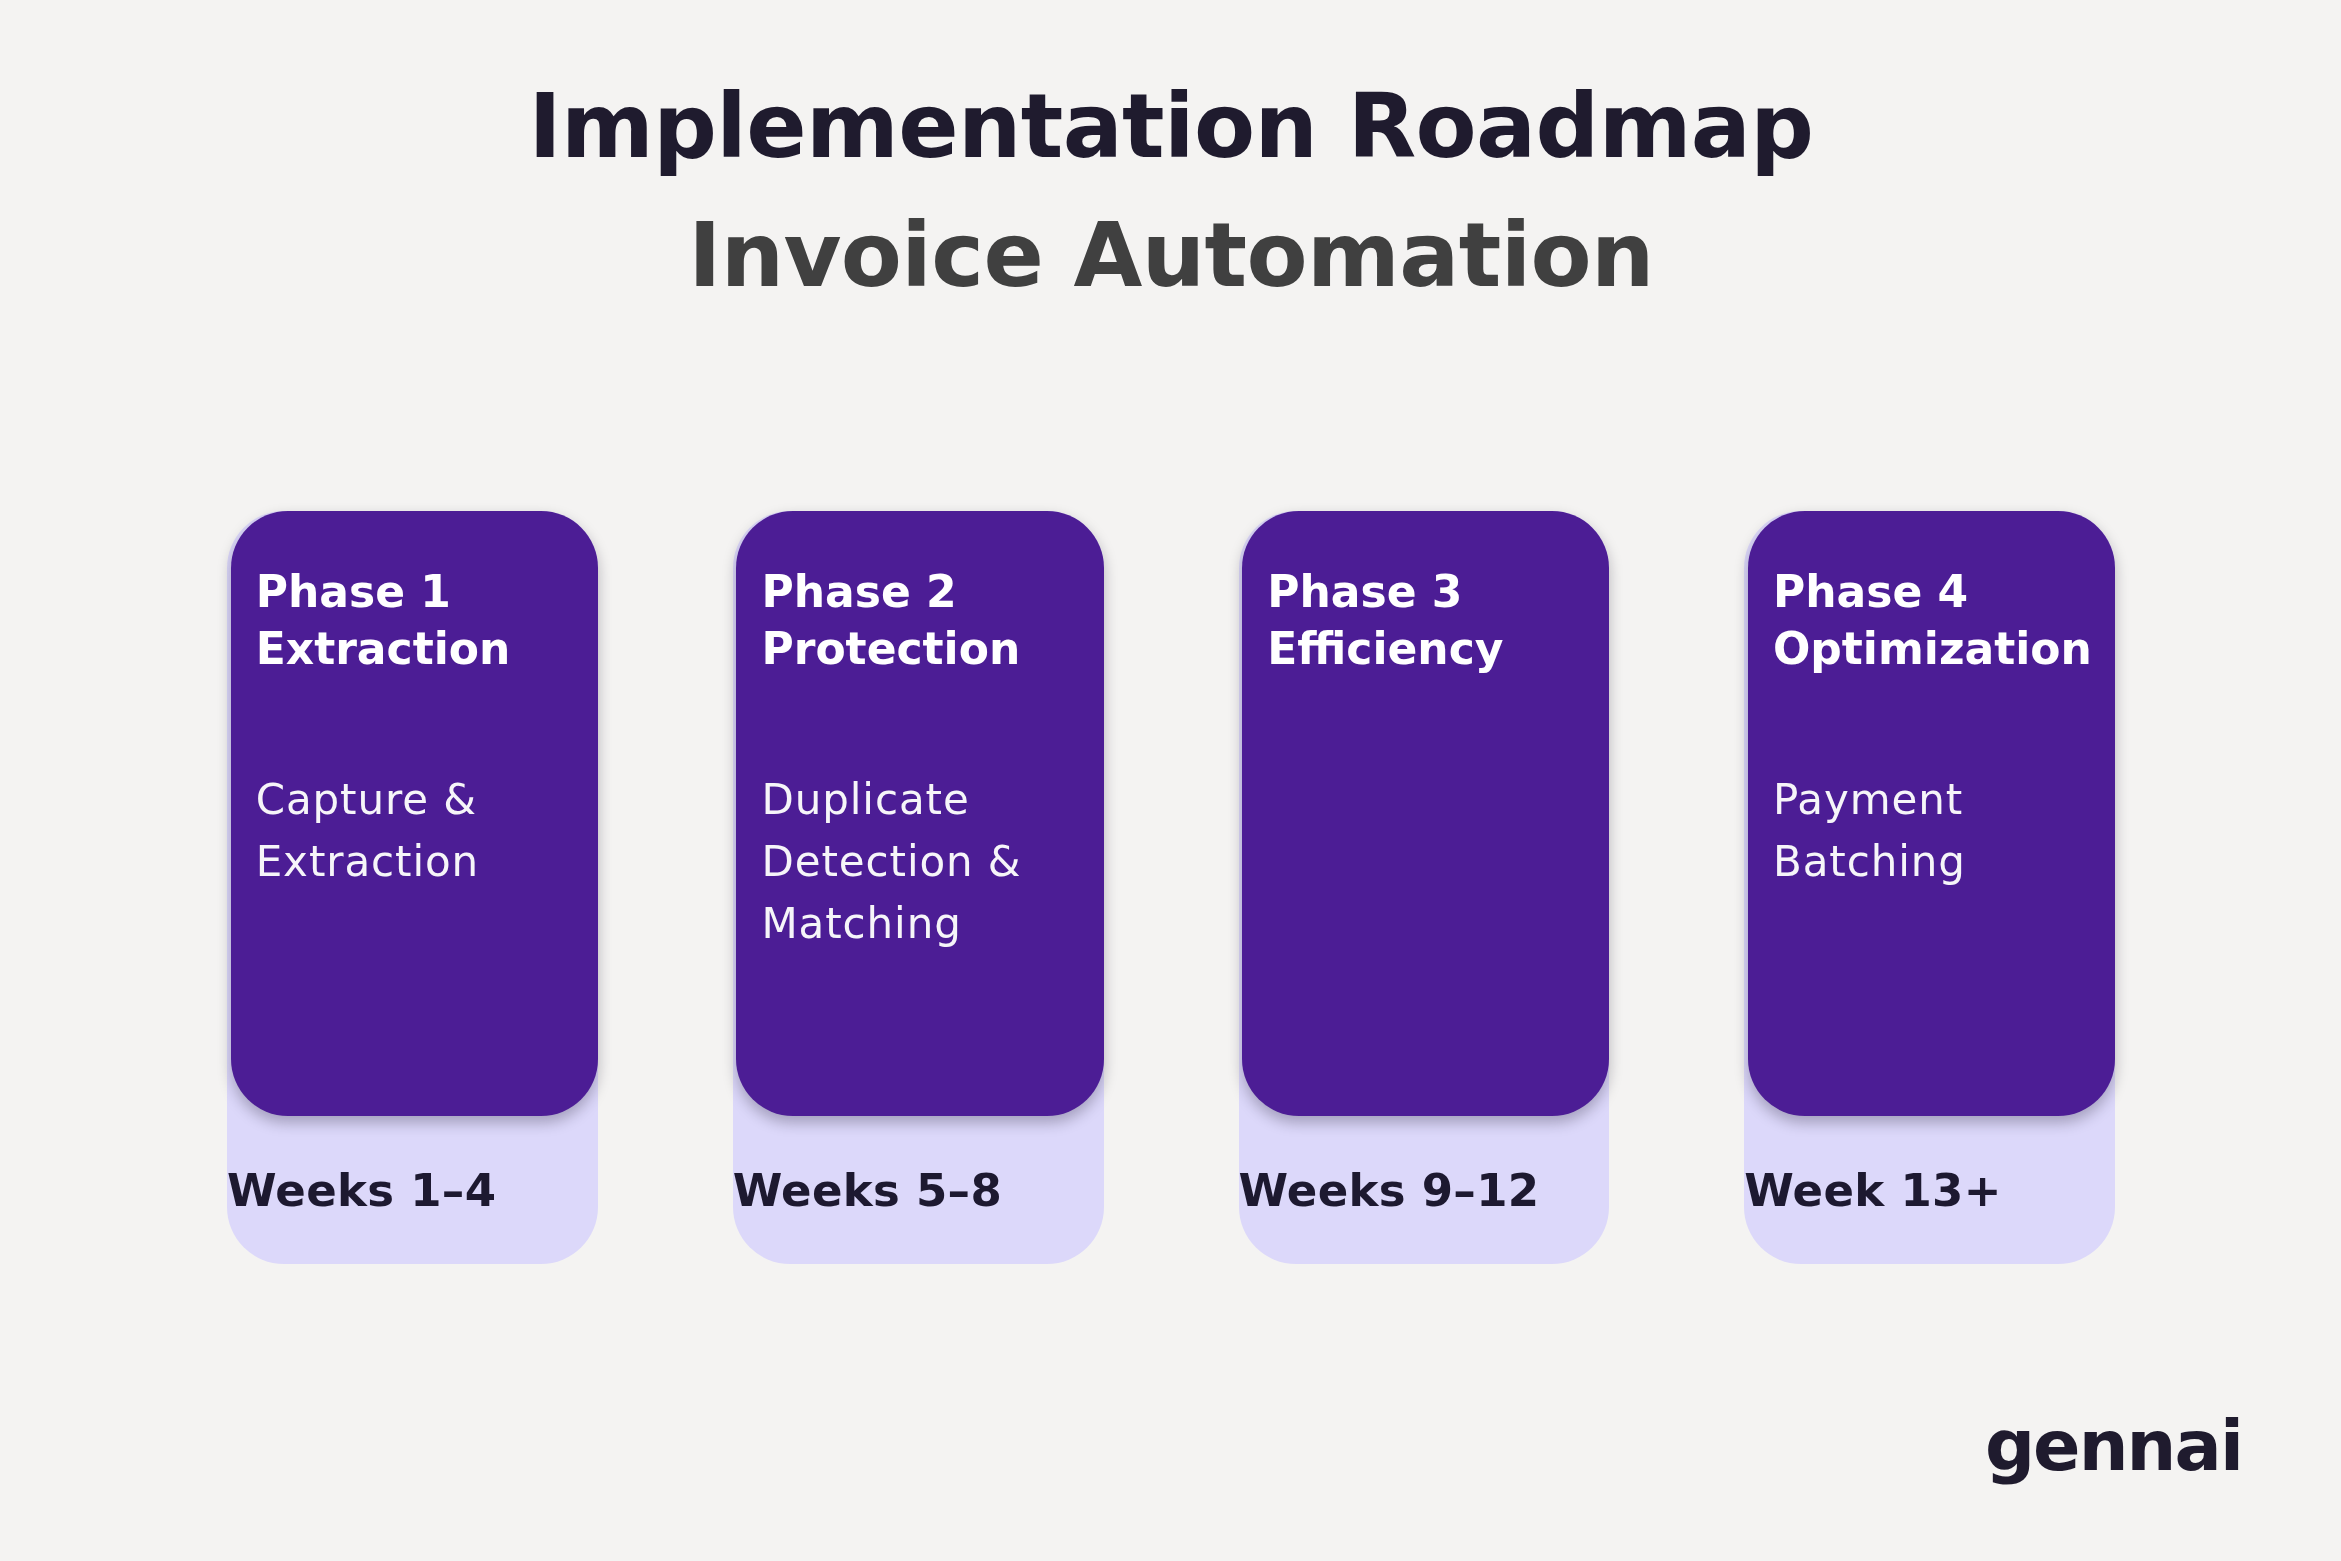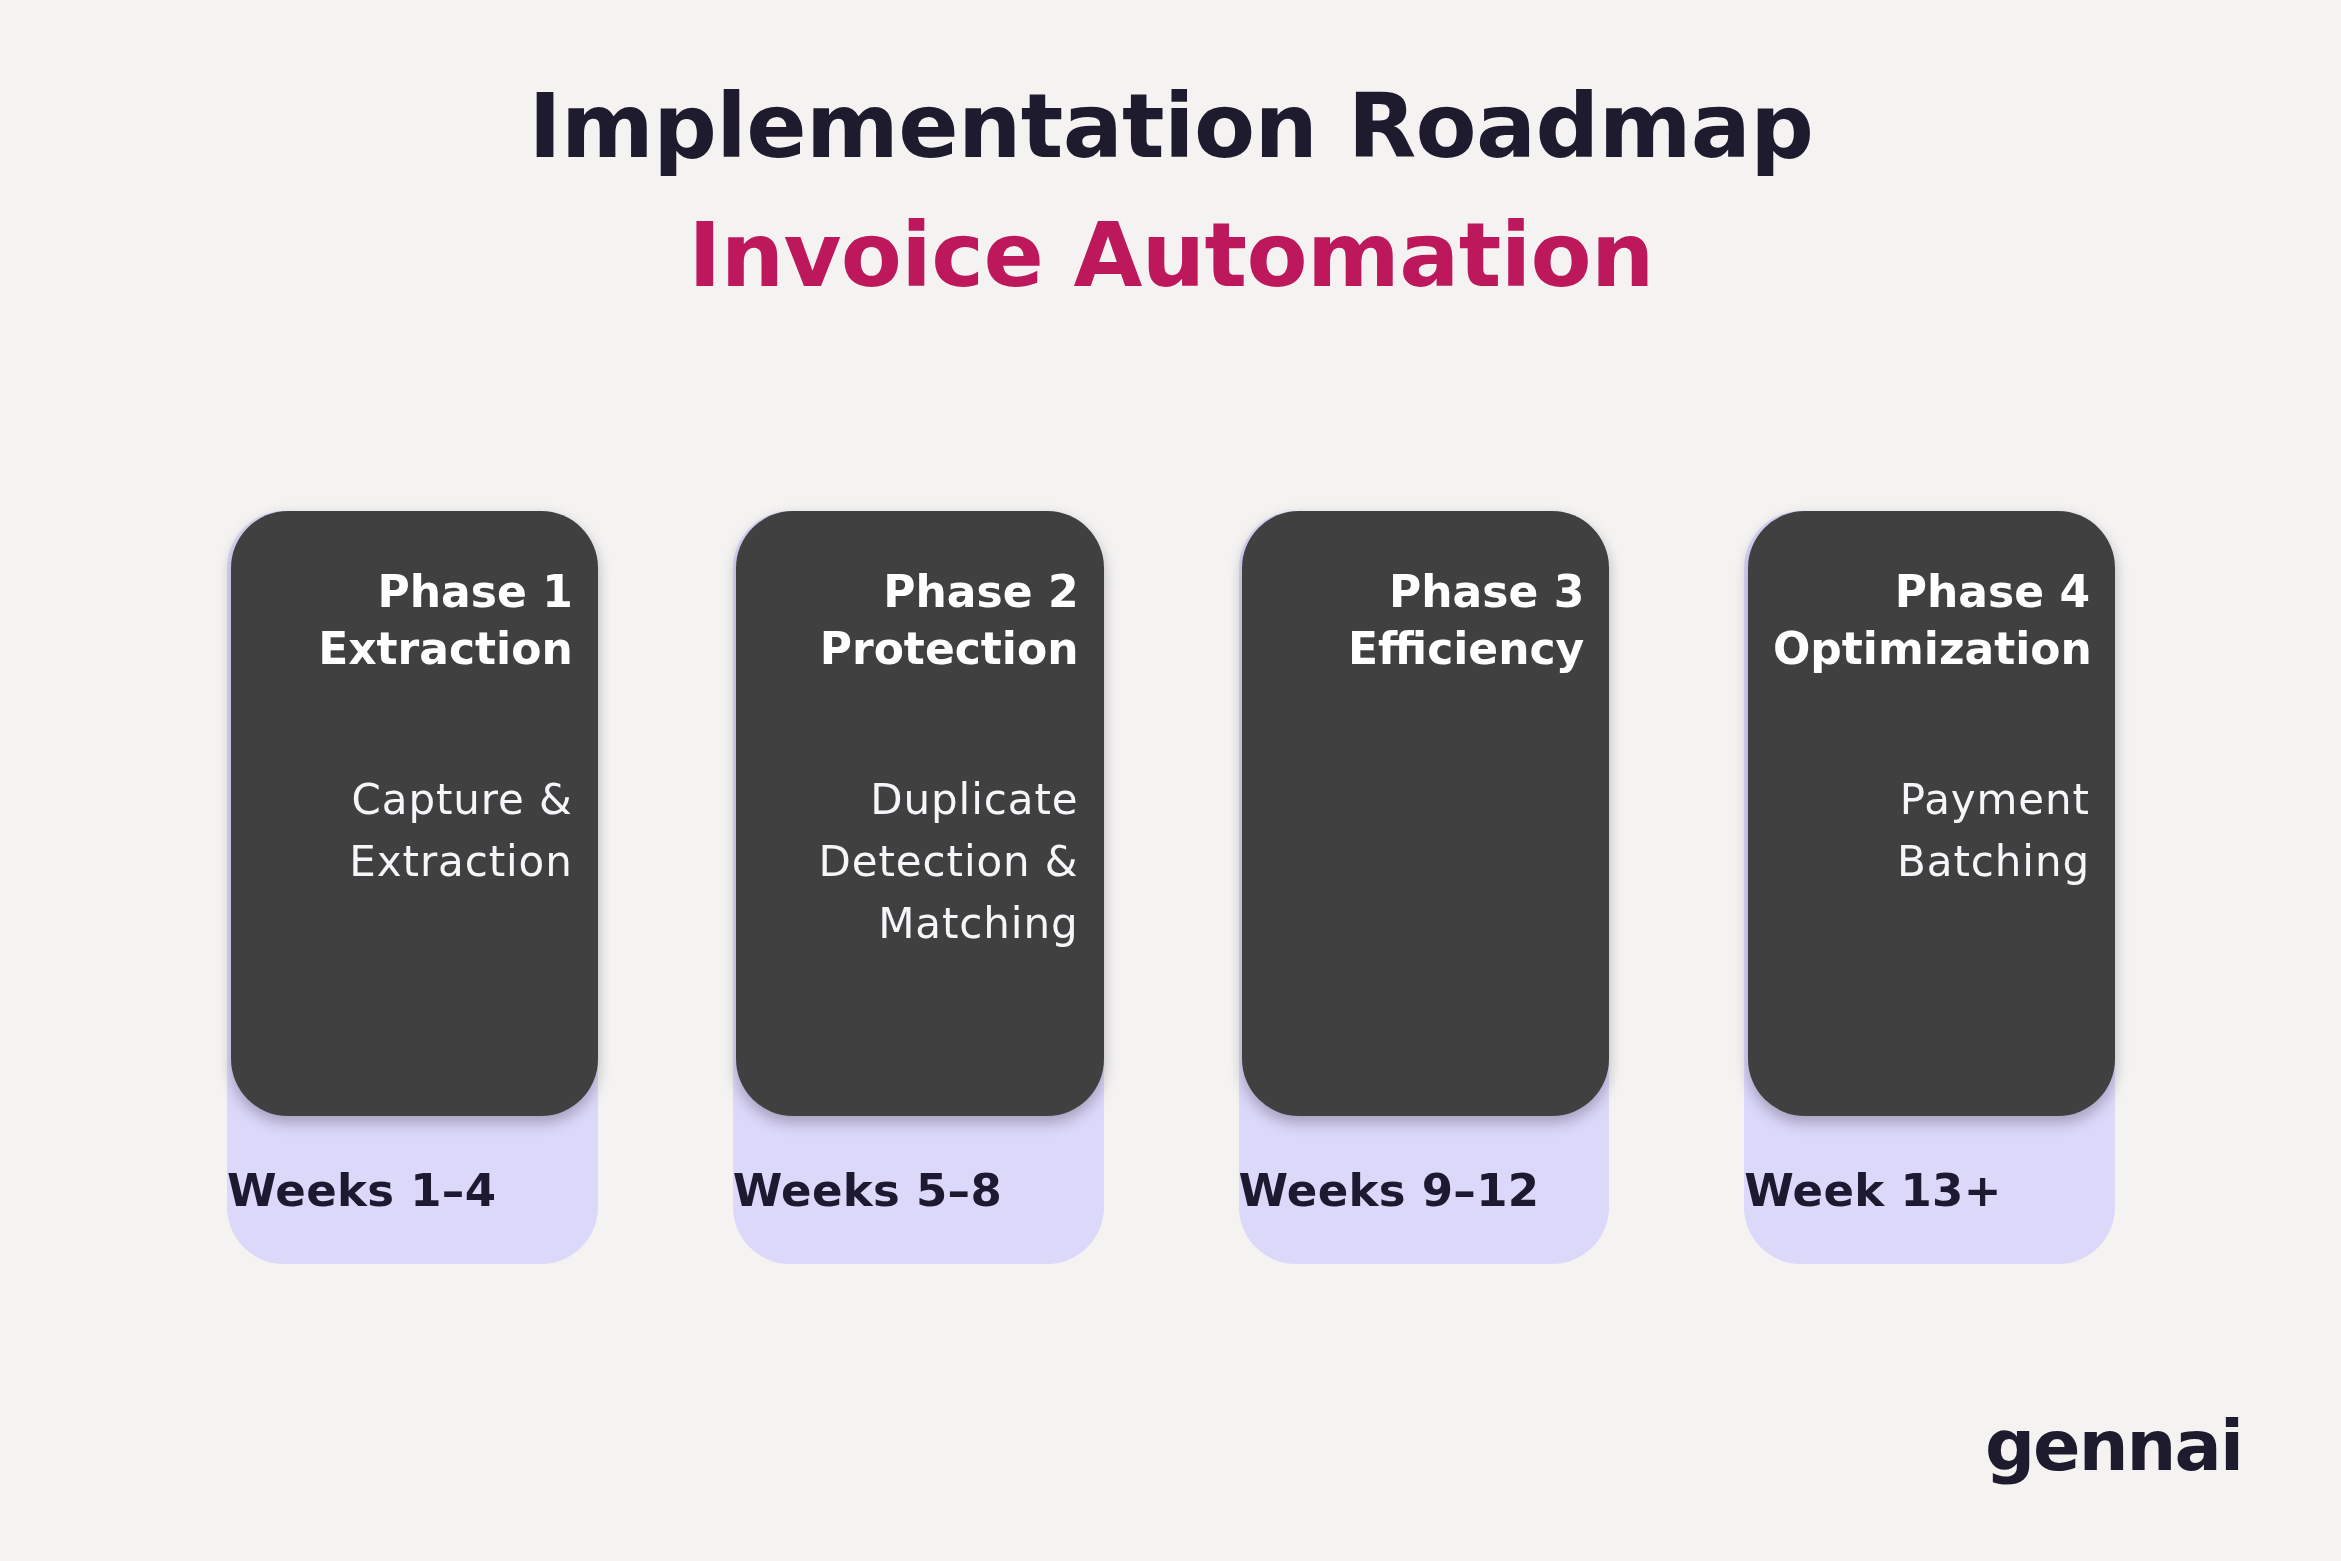--- a/index.html
+++ b/index.html
@@ -22,21 +22,21 @@
     text-align: center;
   }
   .titles h1, .titles h2 {
     margin: 0;
     font-size: 89px;
     line-height: 129px;
     font-weight: 800;
     letter-spacing: -0.6px;
   }
   .titles h1 { color: #1f1b2e; }
-  .titles h2 { color: #be185d; text-align: center; }
+  .titles h2 { color: #404040; text-align: center; }
   
   .cards {
     position: absolute;
     top: 511px;
     left: 227px;
     right: 227px;
     display: flex;
     gap: 135px;
   }
   .card {
@@ -45,24 +45,24 @@
     position: relative;
     background: #dcd8fa;
     border-radius: 57px;
   }
   .card-dark {
     position: absolute;
     top: 0;
     left: 3.7px;
     right: 0;
     height: 605px;
-    background: #404040;
+    background: #4c1d95;
     border-radius: 57px;
     box-shadow: 0 6.2px 13.7px rgba(20, 16, 35, 0.28);
-    text-align: right;
+    text-align: left;
     box-sizing: border-box;
     padding: 52px 25px 0 25px;
   }
   .phase-heading {
     color: #ffffff;
     font-size: 44px;
     font-weight: 700;
     line-height: 57px;
   }
   .phase-heading span { display: block; }

